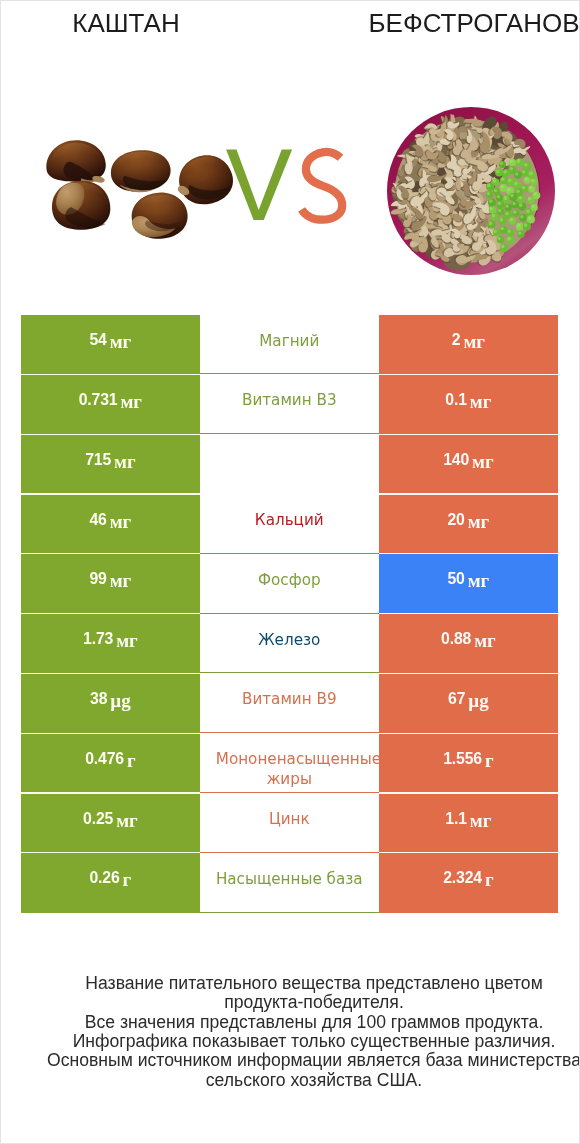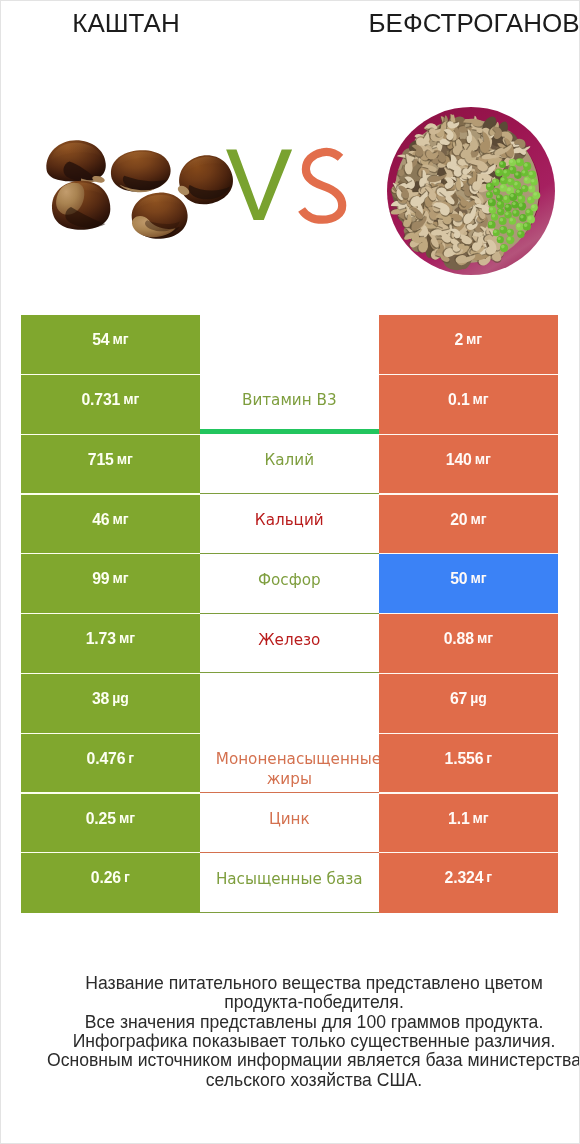--- a/index.html
+++ b/index.html
@@ -37,21 +37,21 @@
   .cell.left  { left:20px;  width:178.6px; color:#fdfff2; padding-top:16.6px; }
   .cell.right { left:378px; width:178.6px; color:#fffaf7; padding-top:16.6px; }
   .cell.mid   { left:198.6px; width:179.4px; background:#fff;
                 flex-direction:column; justify-content:flex-start; align-items:center;
                 padding-top:16px; overflow:visible; z-index:1; }
   .cell.left, .cell.right { z-index:2; }
   .nm { font-family:"DejaVu Sans", sans-serif;
         font-size:15.2px; line-height:20px; text-align:center;
         width:147px; font-weight:400; }
   .val  { font-size:15.8px; font-weight:bold; letter-spacing:-0.15px;}
-  .unit { font-size:14px; margin-left:3px; font-weight:bold; letter-spacing:-0.1px;}
+  .unit { font-size:19px; margin-left:3px; font-weight:bold; letter-spacing:-0.1px;font-family:Liberation Serif, serif;}
 
   
   .sep { position:absolute; height:1.3px; background:#fdffee; z-index:3; }
 
   
   .footer { position:absolute; left:0; top:973px; width:578px;
             text-align:center; font-size:17.6px; line-height:19.35px;
             color:#2b2b2b;padding-left:24px; }
 </style>
 </head>
@@ -906,46 +906,46 @@
       </svg>
     </div>
   </div>
 
   <div class="tbl" id="tbl">
       <div class="row">
         <div class="cell left" style="background:#80a72e">
           <span class="val">54</span>
           <span class="unit">мг</span>
         </div>
+        <div class="cell mid" style="border-bottom:1px solid #7e9e3e">
+          <div class="nm" style="color:#7e9e3e">Магний</div>
+        </div>
         <div class="cell right" style="background:#e06c4a">
           <span class="val">2</span>
           <span class="unit">мг</span>
         </div>
       </div>
       <div class="row">
         <div class="cell left" style="background:#80a72e">
           <span class="val">0.731</span>
           <span class="unit">мг</span>
         </div>
-        <div class="cell mid" style="border-bottom:5px solid #22c55e">
+        <div class="cell mid" style="border-bottom:1px solid #22c55e">
           <div class="nm" style="color:#7e9e3e">Витамин B3</div>
         </div>
         <div class="cell right" style="background:#e06c4a">
           <span class="val">0.1</span>
           <span class="unit">мг</span>
         </div>
       </div>
       <div class="row">
         <div class="cell left" style="background:#80a72e">
           <span class="val">715</span>
           <span class="unit">мг</span>
         </div>
-        <div class="cell mid" style="border-bottom:1px solid #7e9e3e">
-          <div class="nm" style="color:#7e9e3e">Калий</div>
-        </div>
         <div class="cell right" style="background:#e06c4a">
           <span class="val">140</span>
           <span class="unit">мг</span>
         </div>
       </div>
       <div class="row">
         <div class="cell left" style="background:#80a72e">
           <span class="val">46</span>
           <span class="unit">мг</span>
         </div>
@@ -969,31 +969,34 @@
           <span class="val">50</span>
           <span class="unit">мг</span>
         </div>
       </div>
       <div class="row">
         <div class="cell left" style="background:#80a72e">
           <span class="val">1.73</span>
           <span class="unit">мг</span>
         </div>
         <div class="cell mid" style="border-bottom:1px solid #7e9e3e">
-          <div class="nm" style="color:#b91c1c">Железо</div>
+          <div class="nm" style="color:#0c4a6e">Железо</div>
         </div>
         <div class="cell right" style="background:#e06c4a">
           <span class="val">0.88</span>
           <span class="unit">мг</span>
         </div>
       </div>
       <div class="row">
         <div class="cell left" style="background:#80a72e">
           <span class="val">38</span>
           <span class="unit">µg</span>
+        </div>
+        <div class="cell mid" style="border-bottom:1px solid #d4714f">
+          <div class="nm" style="color:#d4714f">Витамин B9</div>
         </div>
         <div class="cell right" style="background:#e06c4a">
           <span class="val">67</span>
           <span class="unit">µg</span>
         </div>
       </div>
       <div class="row">
         <div class="cell left" style="background:#80a72e">
           <span class="val">0.476</span>
           <span class="unit">г</span>

